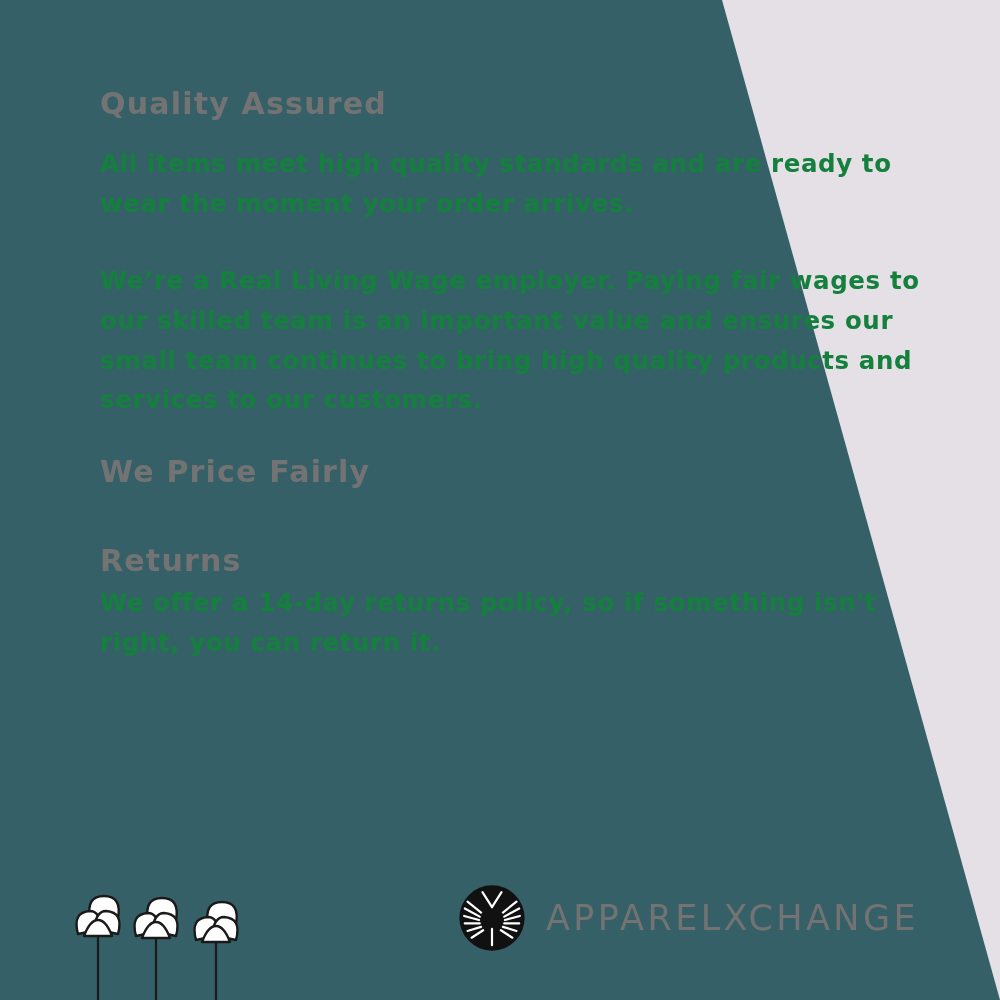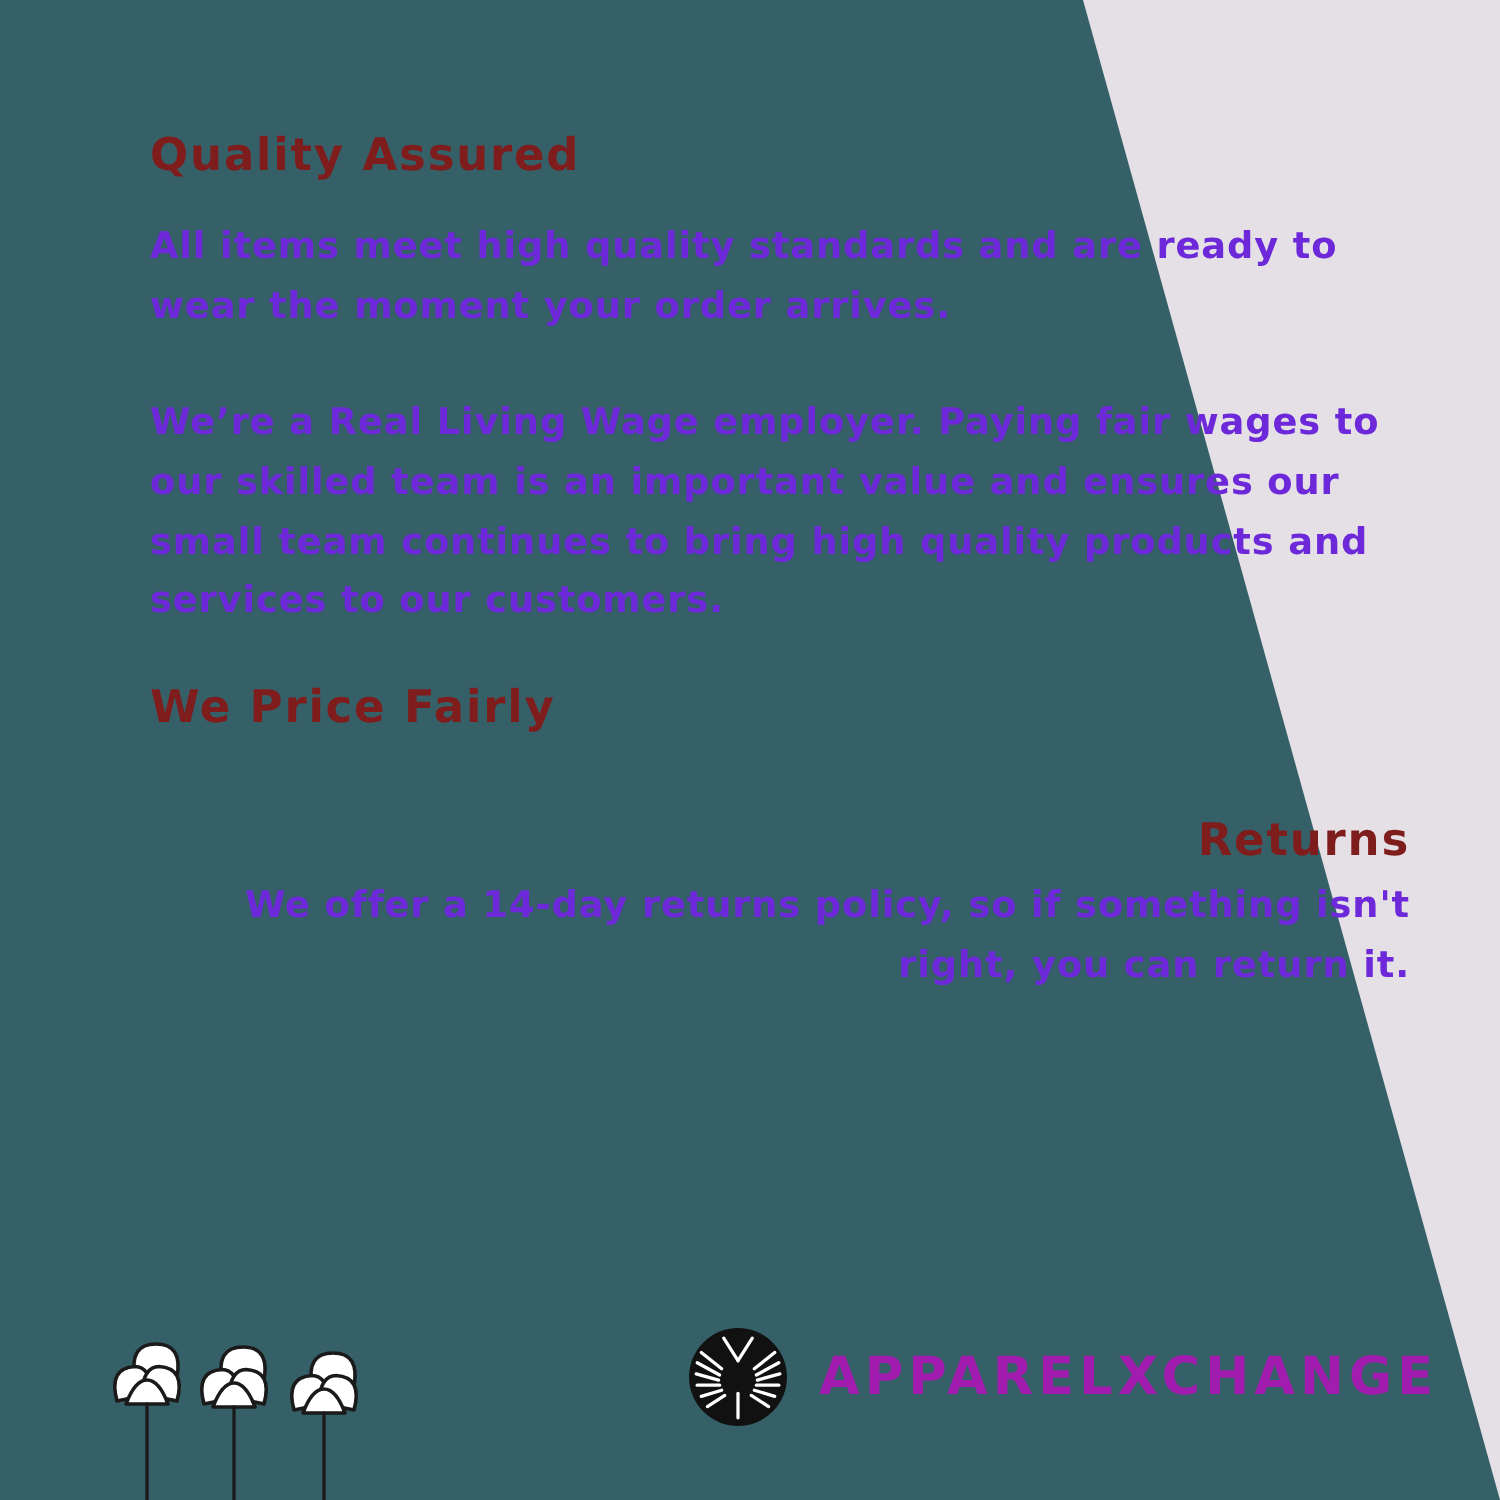--- a/index.html
+++ b/index.html
@@ -33,60 +33,60 @@
   #content {
     position: absolute;
     left: 100px;
     top: 86px;
     width: 840px;
   }
   .section {
     margin-bottom: 26px;
   }
   .heading {
-    color: #7f1d1d;
+    color: #737373;
     font-size: 30px;
     font-weight: bold;
     letter-spacing: 1.2px;
     line-height: 1.2;
     margin: 0 0 4px 0;
   }
   .heading.spaced {
     margin-bottom: 22px;
   }
   .body-text {
-    color: #6d28d9;
+    color: #15803d;
     font-size: 24.5px;
     font-weight: bold;
     letter-spacing: 0.6px;
     line-height: 1.62;
     margin: 0;
   }
   #section-quality { margin-bottom: 38px; }
   #section-wages   { margin-bottom: 34px; }
   #section-price   { margin-bottom: 53px; }
-  #section-returns { margin-bottom: 0; text-align: right; }
+  #section-returns { margin-bottom: 0; }
 
   
   #logo-row {
     position: absolute;
     left: 458px;
     top: 884px;
     display: flex;
     align-items: center;
   }
   #logo-mark {
     width: 68px;
     height: 68px;
     flex: 0 0 auto;
   }
   #brand-name {
-    color: #a21caf;
+    color: #737373;
     font-size: 35px;
-    font-weight: bold;
+    font-weight: normal;
     letter-spacing: 3.4px;
     margin-left: 20px;
     white-space: nowrap;
     line-height: 1;
   }
 
   
   #cotton-art {
     position: absolute;
     left: 70px;

